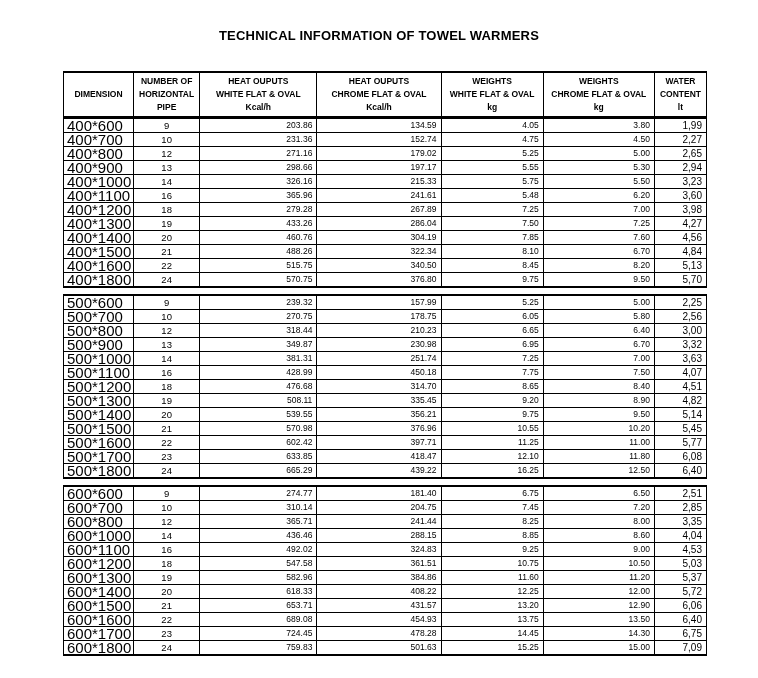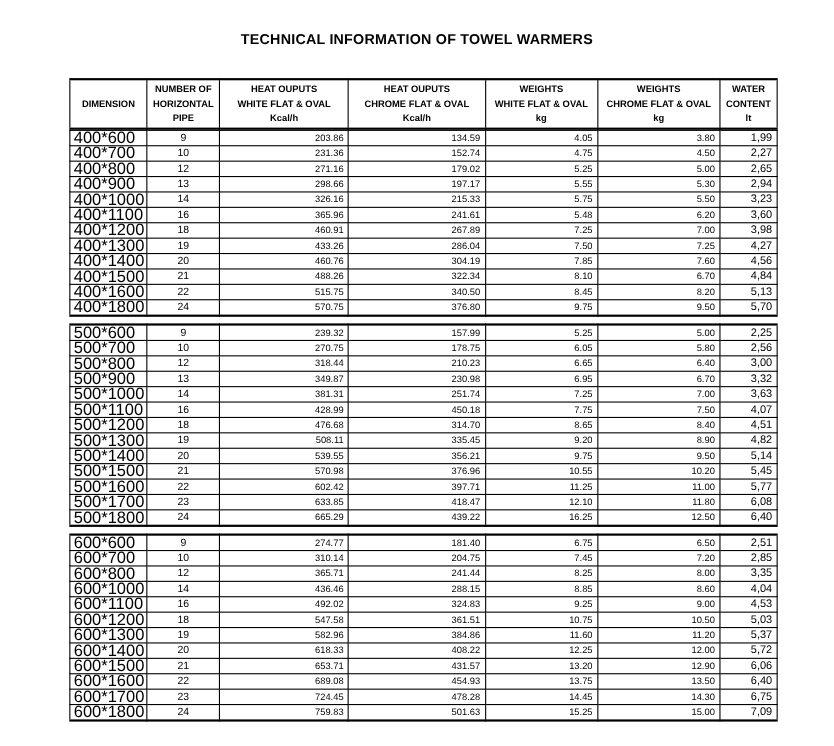--- a/index.html
+++ b/index.html
@@ -170,21 +170,21 @@
             <td class="c-pipes">16</td>
             <td class="c-heat-white">365.96</td>
             <td class="c-heat-chrome">241.61</td>
             <td class="c-weight-white">5.48</td>
             <td class="c-weight-chrome">6.20</td>
             <td class="c-water">3,60</td>
           </tr>
           <tr>
             <td class="c-dimension">400*1200</td>
             <td class="c-pipes">18</td>
-            <td class="c-heat-white">460.91</td>
+            <td class="c-heat-white">279.28</td>
             <td class="c-heat-chrome">267.89</td>
             <td class="c-weight-white">7.25</td>
             <td class="c-weight-chrome">7.00</td>
             <td class="c-water">3,98</td>
           </tr>
           <tr>
             <td class="c-dimension">400*1300</td>
             <td class="c-pipes">19</td>
             <td class="c-heat-white">433.26</td>
             <td class="c-heat-chrome">286.04</td>

